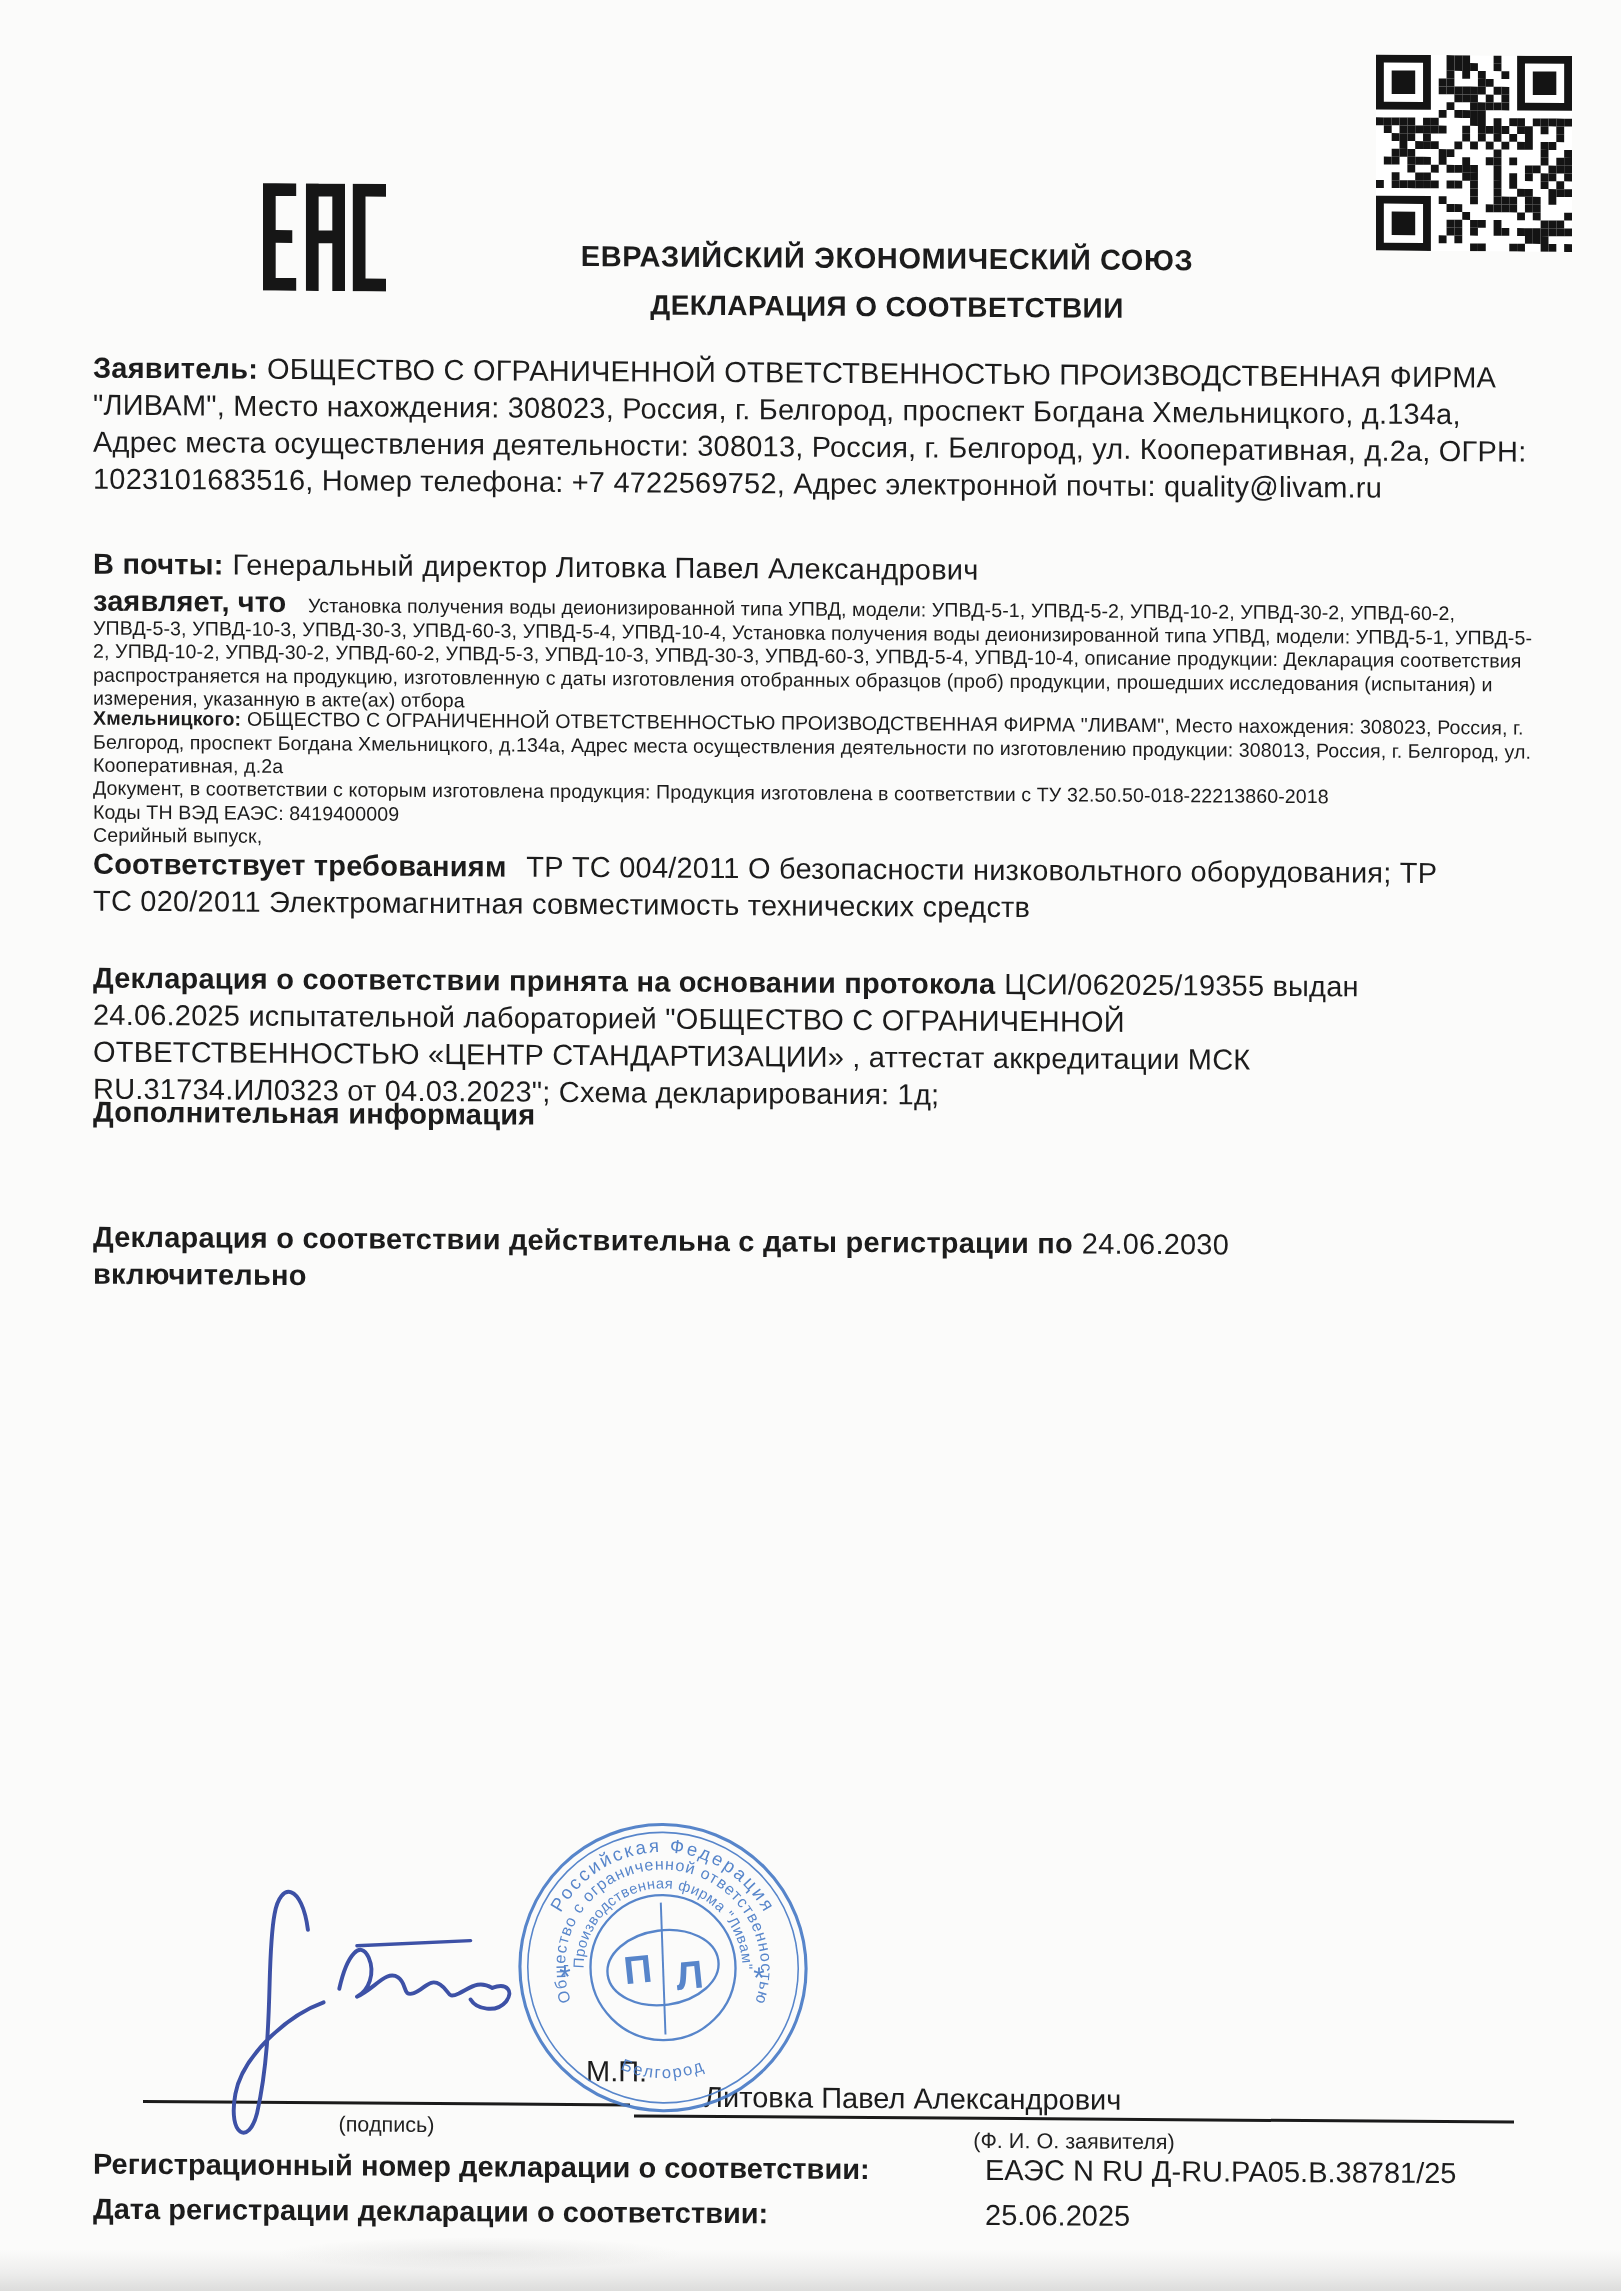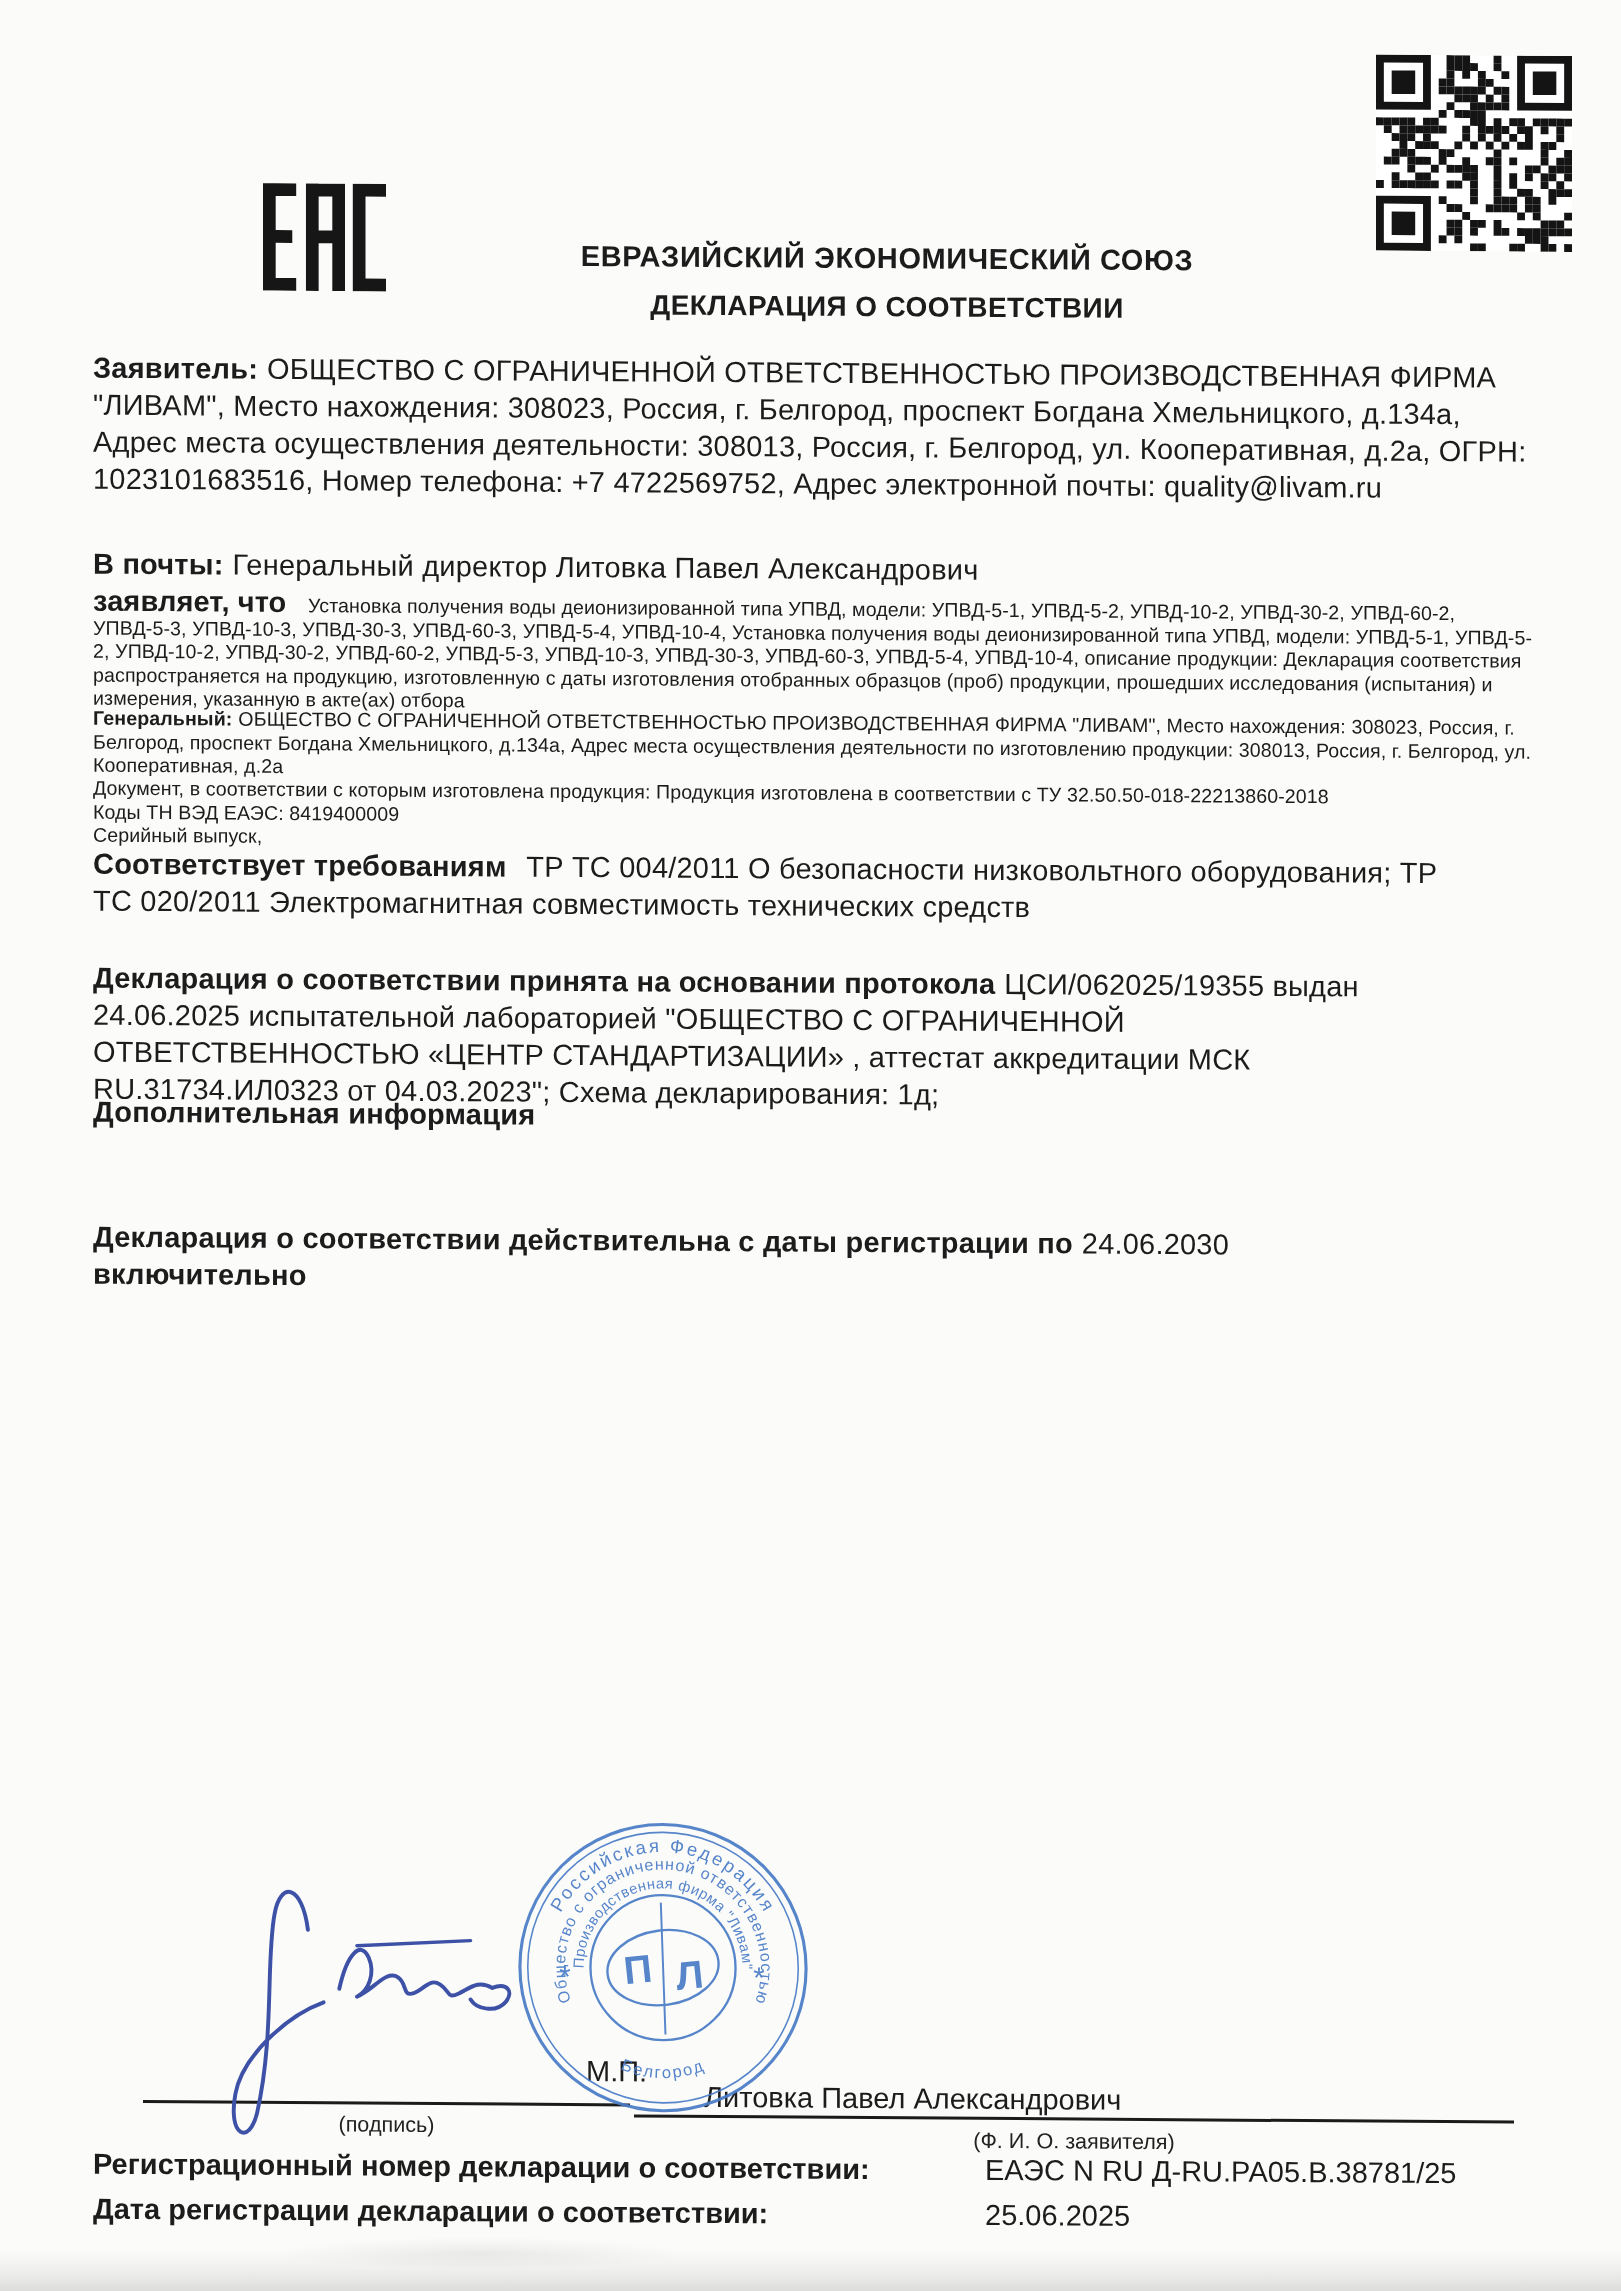--- a/index.html
+++ b/index.html
@@ -291,21 +291,21 @@
 
   <div class="abs w-full body-txt" style="top:545px">
     <span class="b lbl">В почты:</span><span>Генеральный директор Литовка Павел Александрович</span>
   </div>
 
   <div class="abs w-full small-txt" style="top:586px">
     <span class="declares-lbl">заявляет, что</span><span>Установка получения воды деионизированной типа УПВД, модели: УПВД-5-1, УПВД-5-2, УПВД-10-2, УПВД-30-2, УПВД-60-2, УПВД-5-3, УПВД-10-3, УПВД-30-3, УПВД-60-3, УПВД-5-4, УПВД-10-4, Установка получения воды деионизированной типа УПВД, модели: УПВД-5-1, УПВД-5-2, УПВД-10-2, УПВД-30-2, УПВД-60-2, УПВД-5-3, УПВД-10-3, УПВД-30-3, УПВД-60-3, УПВД-5-4, УПВД-10-4, описание продукции: Декларация соответствия распространяется на продукцию, изготовленную с даты изготовления отобранных образцов (проб) продукции, прошедших исследования (испытания) и измерения, указанную в акте(ах) отбора</span>
   </div>
 
   <div class="abs w-full small-txt" style="top:706px">
-    <span class="b lbl" style="margin-right:5.9px">Генеральный:</span><span>ОБЩЕСТВО С ОГРАНИЧЕННОЙ ОТВЕТСТВЕННОСТЬЮ ПРОИЗВОДСТВЕННАЯ ФИРМА "ЛИВАМ", Место нахождения: 308023, Россия, г. Белгород, проспект Богдана Хмельницкого, д.134а, Адрес места осуществления деятельности по изготовлению продукции: 308013, Россия, г. Белгород, ул. Кооперативная, д.2а</span>
+    <span class="b lbl" style="margin-right:5.9px">Хмельницкого:</span><span>ОБЩЕСТВО С ОГРАНИЧЕННОЙ ОТВЕТСТВЕННОСТЬЮ ПРОИЗВОДСТВЕННАЯ ФИРМА "ЛИВАМ", Место нахождения: 308023, Россия, г. Белгород, проспект Богдана Хмельницкого, д.134а, Адрес места осуществления деятельности по изготовлению продукции: 308013, Россия, г. Белгород, ул. Кооперативная, д.2а</span>
   </div>
 
   <div class="abs w-full small-txt" style="top:776px">Документ, в соответствии с которым изготовлена продукция: Продукция изготовлена в соответствии с ТУ 32.50.50-018-22213860-2018</div>
   <div class="abs w-full small-txt" style="top:800px">Коды ТН ВЭД ЕАЭС: 8419400009</div>
   <div class="abs w-full small-txt" style="top:823px">Серийный выпуск,</div>
 
   <div class="abs w-mid body-txt" style="top:845px">
     <span class="b lbl-wide">Соответствует требованиям</span><span>ТР ТС 004/2011 О безопасности низковольтного оборудования; ТР ТС 020/2011 Электромагнитная совместимость технических средств</span>
   </div>
 

